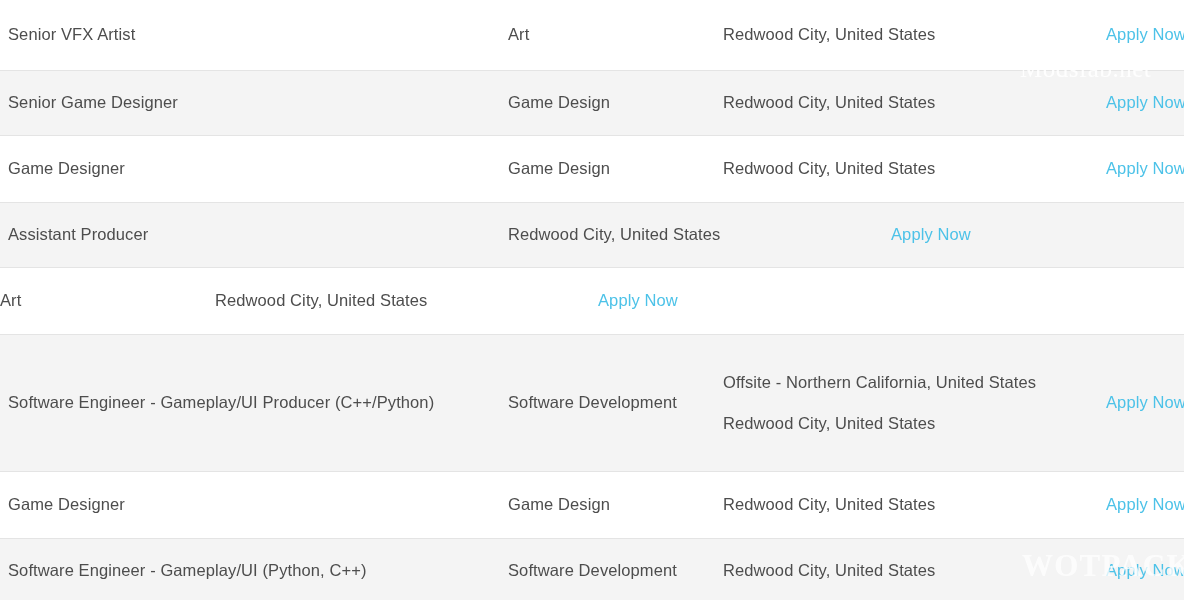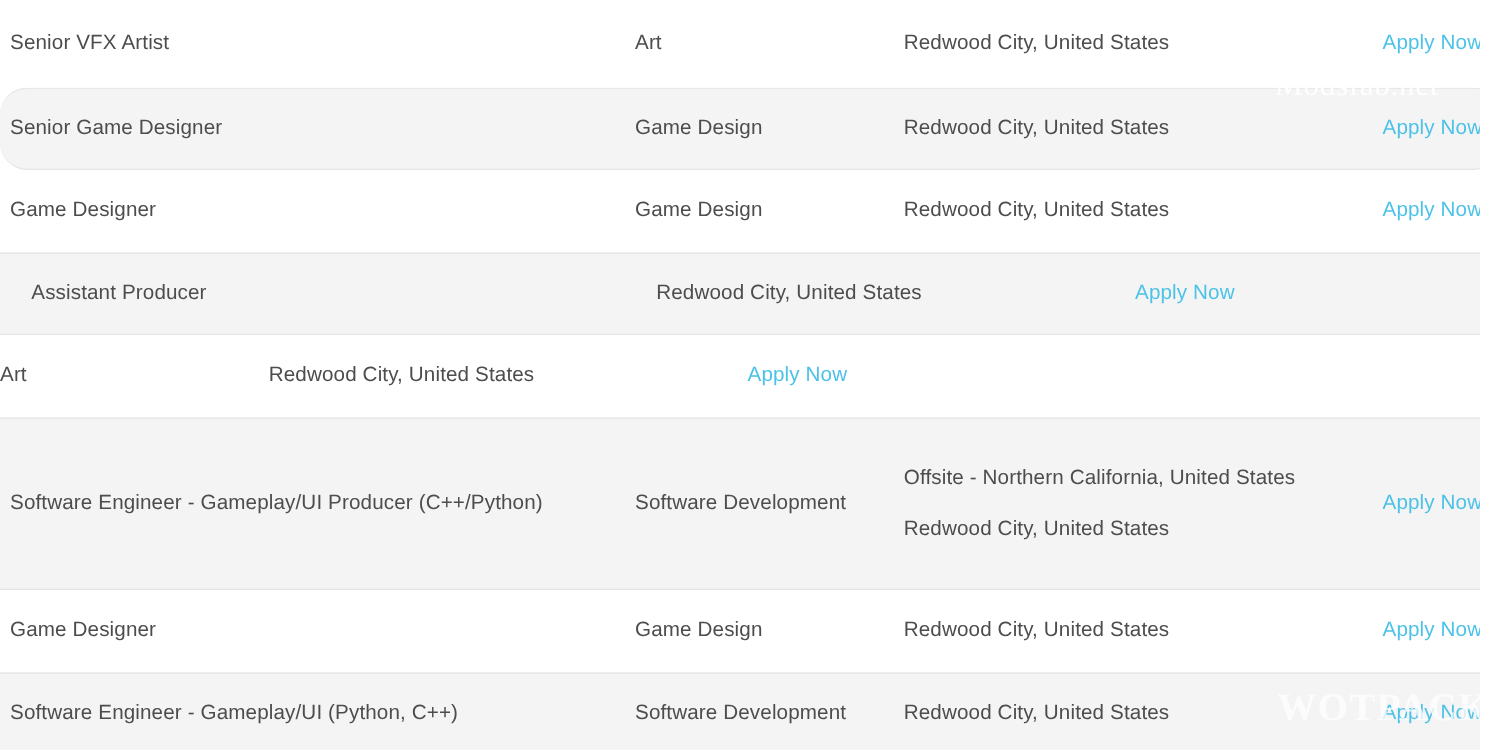--- a/index.html
+++ b/index.html
@@ -110,37 +110,37 @@
 
   <div id="rows-container">
       <div class="job-row" style="height: 70px;">
         <div class="cell col-title">Senior VFX Artist</div>
         <div class="cell col-category">Art</div>
         <div class="cell col-location">
           <span class="location-line">Redwood City, United States</span>
         </div>
         <div class="cell col-action"><a class="apply-link">Apply Now</a></div>
       </div>
-      <div class="job-row striped" style="height: 66px; border-radius: 22px;">
+      <div class="job-row striped" style="height: 66px;">
         <div class="cell col-title">Senior Game Designer</div>
         <div class="cell col-category">Game Design</div>
         <div class="cell col-location">
           <span class="location-line">Redwood City, United States</span>
         </div>
         <div class="cell col-action"><a class="apply-link">Apply Now</a></div>
       </div>
       <div class="job-row" style="height: 66px;">
         <div class="cell col-title">Game Designer</div>
         <div class="cell col-category">Game Design</div>
         <div class="cell col-location">
           <span class="location-line">Redwood City, United States</span>
         </div>
         <div class="cell col-action"><a class="apply-link">Apply Now</a></div>
       </div>
-      <div class="job-row striped" style="height: 66px; padding-left: 17px;">
+      <div class="job-row striped" style="height: 66px;">
         <div class="cell col-title">Assistant Producer</div>
         <div class="cell col-location">
           <span class="location-line">Redwood City, United States</span>
         </div>
         <div class="cell col-action"><a class="apply-link">Apply Now</a></div>
       </div>
       <div class="job-row" style="height: 66px;">
         <div class="cell col-category">Art</div>
         <div class="cell col-location">
           <span class="location-line">Redwood City, United States</span>

